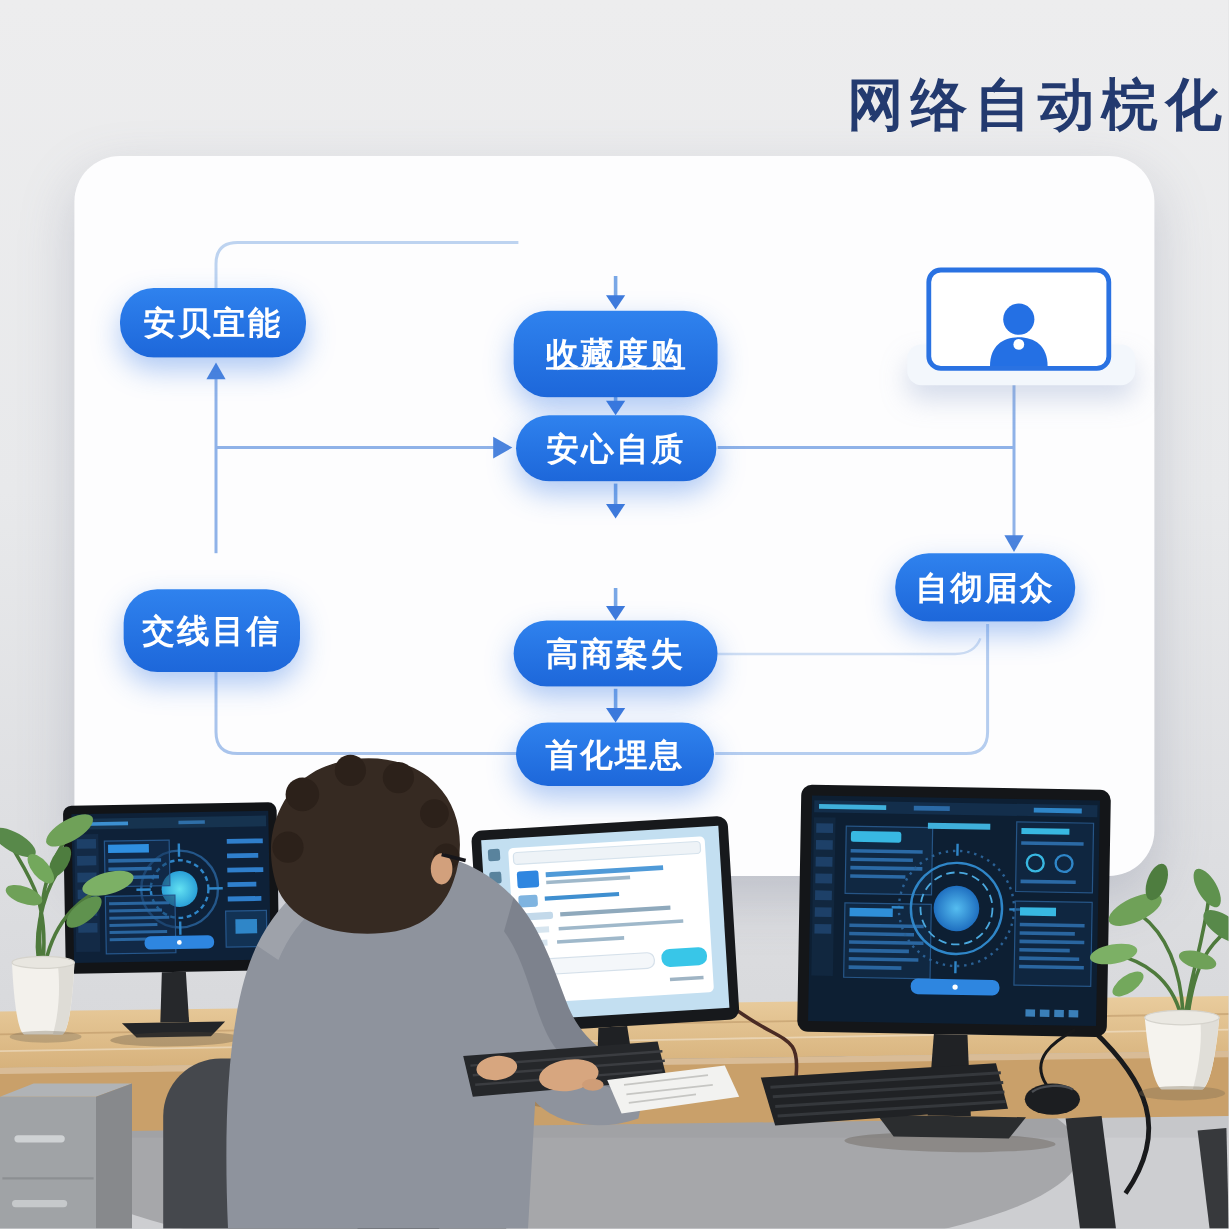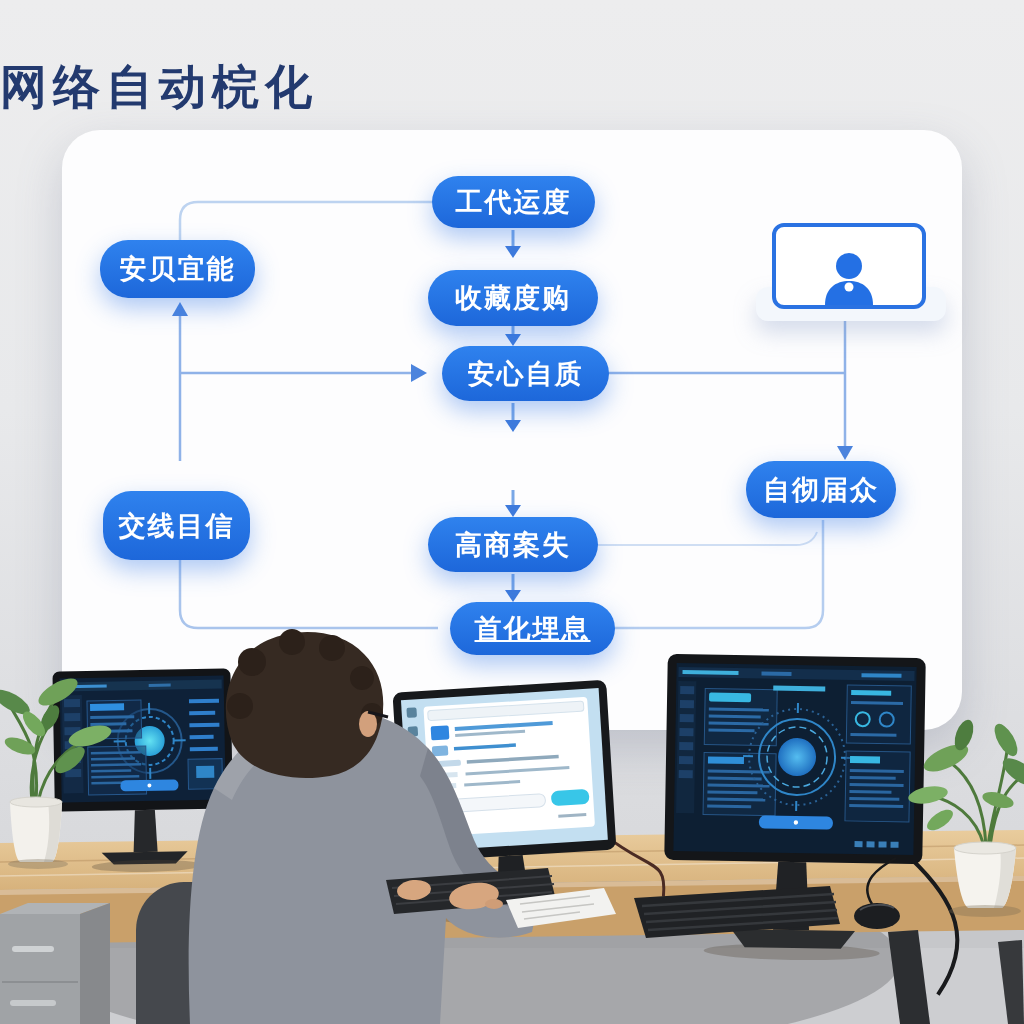--- a/index.html
+++ b/index.html
@@ -2,41 +2,41 @@
 <html><head>
 <meta charset="utf-8">
 <style>
   html,body{margin:0;padding:0;background:#dddee0;}
   .stage{
     position:relative;width:1024px;height:1024px;overflow:hidden;
     font-family:"DejaVu Sans","Liberation Sans",sans-serif;
     background:linear-gradient(180deg,#ededee 0%,#e8e9eb 40%,#dddee1 70%,#d2d3d6 100%);
   }
   .title{
-    position:absolute;top:56px;left:0;width:100%;text-align:left;
+    position:absolute;top:56px;left:0;width:100%;text-align:right;
     font-size:47px;font-weight:bold;color:#233a6f;letter-spacing:6px;
   }
   .board{
     position:absolute;left:62px;top:130px;width:900px;height:600px;
     background:#fdfdfe;border-radius:38px;
     box-shadow:0 18px 45px rgba(110,120,145,.28);
   }
   .node{
     position:absolute;display:flex;align-items:center;justify-content:center;
     background:linear-gradient(180deg,#2f82ee,#1d67da);color:#fff;
     border-radius:28px;font-size:27px;font-weight:bold;letter-spacing:2px;
     box-shadow:0 10px 24px rgba(45,115,230,.38);
     white-space:nowrap;
   }
   .n-c0{left:432px;top:176px;width:163px;height:52px;}
-  .n-c1{left:428px;top:270px;width:170px;height:56px;}
-  .n-c2{left:442px;top:346px;width:167px;height:55px;}
+  .n-c1{left:428px;top:259px;width:170px;height:72px;text-decoration:underline;}
+  .n-c2{left:430px;top:346px;width:167px;height:55px;}
   .n-c3{left:428px;top:432px;width:170px;height:56px;}
   .n-c4{left:428px;top:517px;width:170px;height:55px;}
-  .n-c5{left:450px;top:602px;width:165px;height:53px;text-decoration:underline;}
+  .n-c5{left:430px;top:602px;width:165px;height:53px;}
   .n-l0{left:100px;top:240px;width:155px;height:58px;}
   .n-l1{left:103px;top:463px;width:147px;height:69px;margin-top:28px;}
   .n-r0{left:746px;top:461px;width:150px;height:57px;}
   .user-shelf{
     position:absolute;left:756px;top:287px;width:190px;height:34px;
     background:#f3f7fc;border-radius:12px;
     box-shadow:0 12px 22px rgba(140,160,200,.35);
   }
   .user-card{
     position:absolute;left:772px;top:223px;width:146px;height:78px;
@@ -85,21 +85,20 @@
     <path d="M598 373 H845" stroke="#8fb2e8" stroke-width="2.5" fill="none"></path>
     <path d="M845 313 V452" stroke="#8fb2e8" stroke-width="2.5" fill="none"></path>
     <polygon points="845,305 837,319 853,319" fill="#4c84dd"></polygon>
     <polygon points="845,460 837,446 853,446" fill="#4c84dd"></polygon>
 
     <path d="M596 628 H805 Q823 628 823 610 V520" stroke="#b5cdef" stroke-width="2.5" fill="none"></path>
 
     <path d="M598 545 H796 Q812 545 817 532" stroke="#cfdef3" stroke-width="2" fill="none"></path>
   </svg>
 
-  <div class="node n-c0">工代运度</div>
   <div class="node n-c1">收藏度购</div>
   <div class="node n-c2">安心自质</div>
   <div class="node n-c4">高商案失</div>
   <div class="node n-c5">首化埋息</div>
   <div class="node n-l0">安贝宜能</div>
   <div class="node n-l1">交线目信</div>
   <div class="node n-r0">自彻届众</div>
 
   <div class="user-shelf"></div>
   <div class="user-card">

